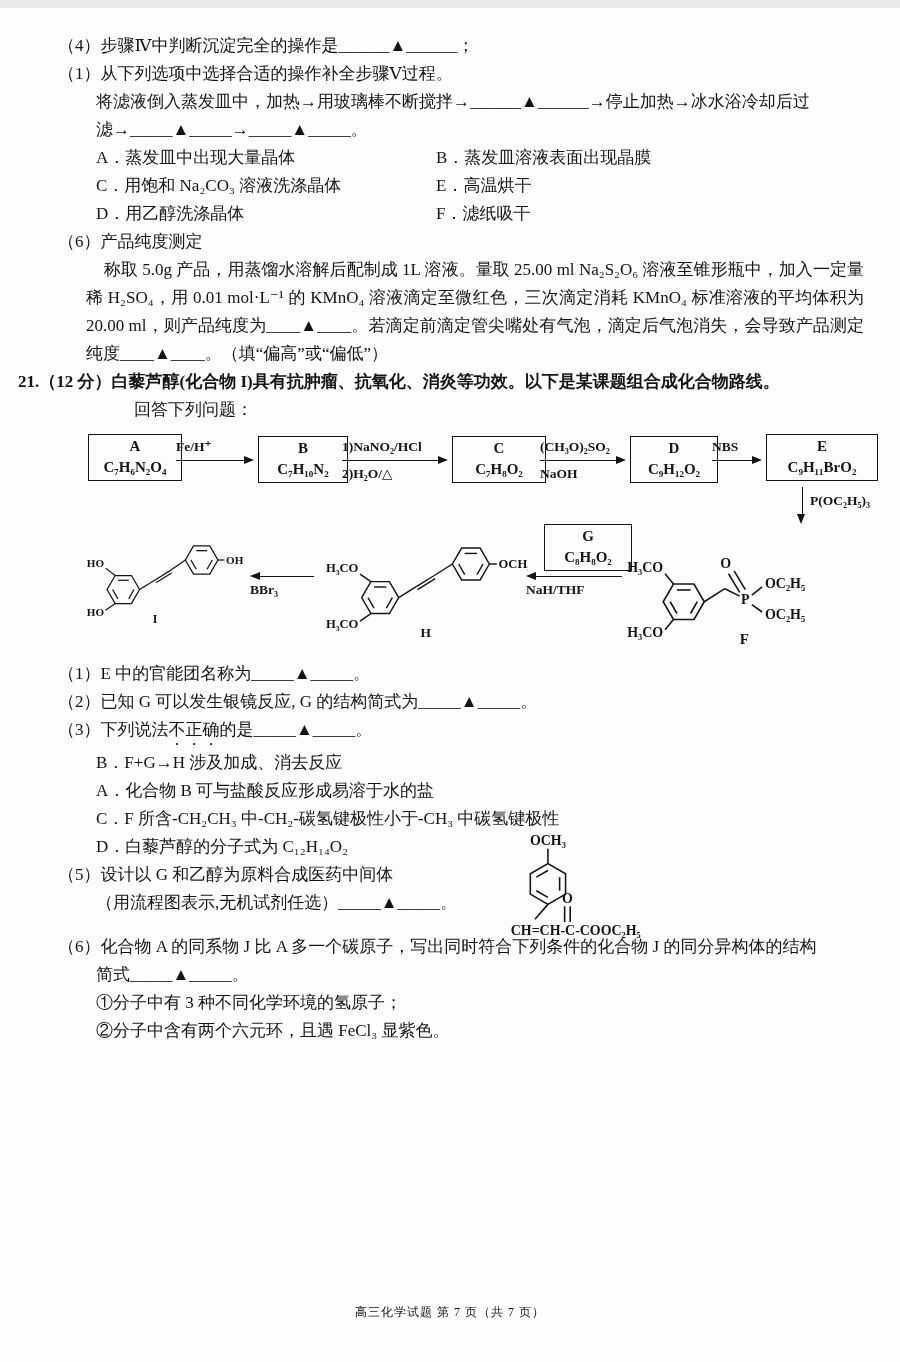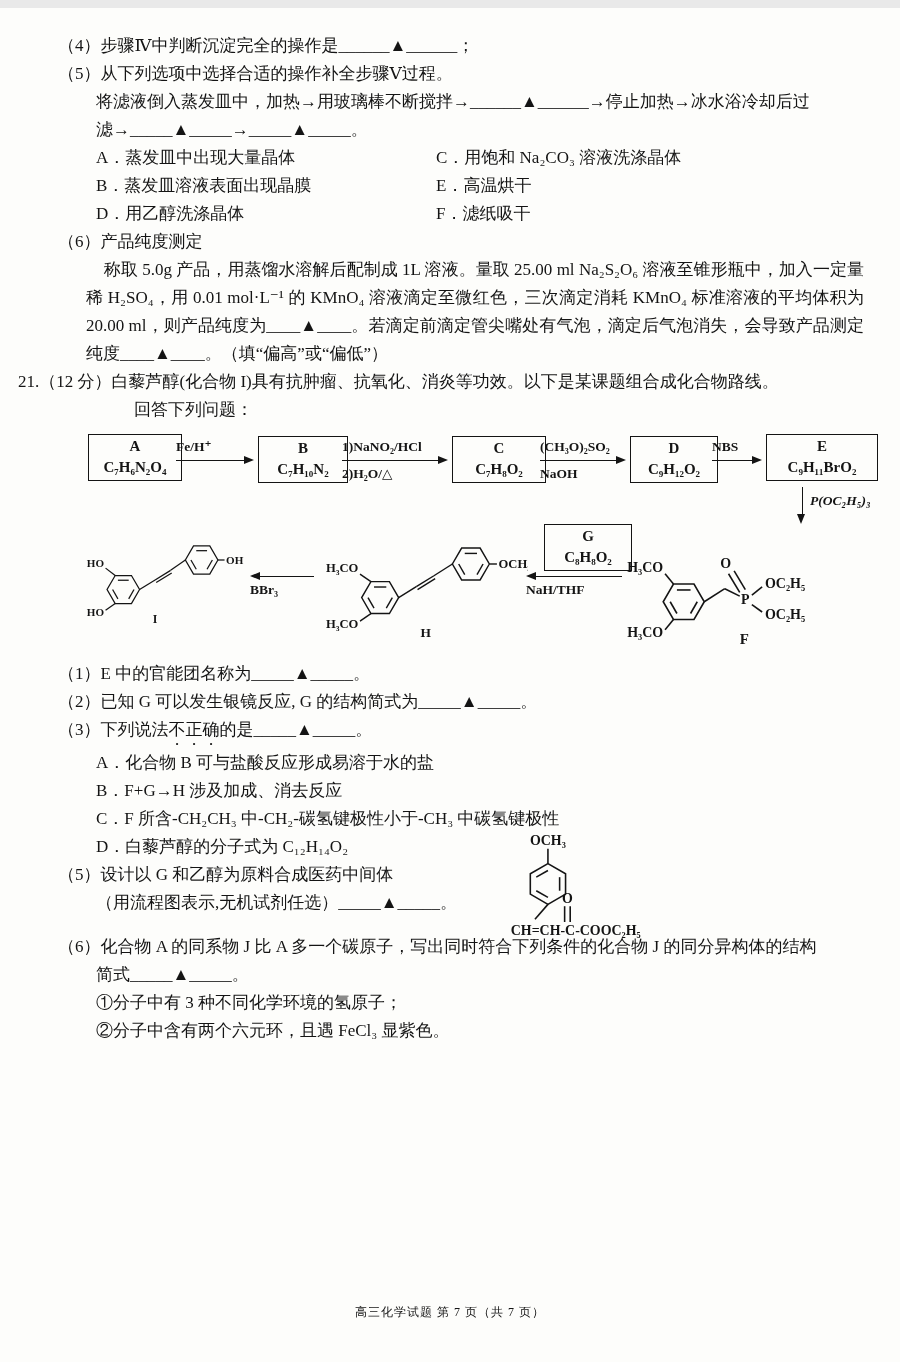--- a/index.html
+++ b/index.html
@@ -4,21 +4,21 @@
 <style>
   html,body{margin:0;padding:0;background:#e9e9e9;}
   .page{position:relative;width:900px;height:1362px;margin:8px auto;background:#fdfdfb;
         font-family:"Liberation Serif","DejaVu Serif",serif;color:#141414;font-size:17px;overflow:hidden;}
   .content{position:absolute;left:58px;top:24px;width:806px;line-height:1.64;}
   .q-line{min-height:28px;}
   .nowrap{white-space:nowrap;}
   .indent1{margin-left:38px;}
   .opt-grid{display:grid;grid-template-columns:340px auto;margin-left:38px;}
   .para{margin-left:28px;width:778px;text-align:justify;text-indent:1.05em;}
-  .qnum{margin-left:-40px;}
+  .qnum{margin-left:-40px;font-weight:bold;}
   .stem2{margin-left:76px;}
   .gap-top{margin-top:16px;}
   .emph{-webkit-text-emphasis:filled dot #141414;text-emphasis:filled dot #141414;
         -webkit-text-emphasis-position:under left;text-emphasis-position:under left;}
   
   .scheme{position:relative;height:232px;margin:2px 0 2px 0;}
   .cbox{position:absolute;border:1.7px solid #141414;background:#fdfdfb;text-align:center;
         font-weight:bold;font-size:15px;line-height:1.45;padding:1px 4px;}
   .cbox span{display:block;white-space:nowrap;}
   .arr{position:absolute;}
@@ -29,21 +29,21 @@
   .arr .head-l{position:absolute;left:0;top:calc(50% - 4px);width:0;height:0;
         border-right:10px solid #141414;border-top:4.8px solid transparent;border-bottom:4.8px solid transparent;}
   .arr .lbl{position:absolute;width:100%;text-align:left;font-weight:bold;font-size:13.5px;
         white-space:nowrap;line-height:1.2;}
   .lbl.top{bottom:calc(50% + 4px);}
   .lbl.bot{top:calc(50% + 6px);}
   .varr{position:absolute;width:0;}
   .varr .vline{position:absolute;top:0;bottom:5px;left:0;border-left:1.7px solid #141414;}
   .varr .vhead{position:absolute;bottom:-3px;left:-5px;width:0;height:0;
         border-top:10px solid #141414;border-left:4.8px solid transparent;border-right:4.8px solid transparent;}
-  .vlbl{position:absolute;font-weight:bold;font-size:13.5px;white-space:nowrap;font-style:italic;}
+  .vlbl{position:absolute;font-weight:bold;font-size:13.5px;white-space:nowrap;}
   .struct{position:absolute;}
   svg text{font-family:"Liberation Serif","DejaVu Serif",serif;font-weight:bold;fill:#141414;}
   .intermediate{position:absolute;left:425px;top:800px;}
   .footer{position:absolute;left:0;top:1296px;width:100%;text-align:center;font-size:12px;letter-spacing:1px;}
 </style>
 </head>
 <body>
 
 <svg width="0" height="0" style="position:absolute" aria-hidden="true">
   <defs>
@@ -53,27 +53,27 @@
       <line x1="-7.3" y1="12.6" x2="-14.5" y2="0"></line>
       <line x1="-7.3" y1="-12.6" x2="7.3" y2="-12.6"></line>
     </g>
   </defs>
 </svg>
 
 <div class="page">
   <div class="content">
 
     <div class="q-line">（4）步骤Ⅳ中判断沉淀完全的操作是______▲______；</div>
-    <div class="q-line">（5）从下列选项中选择合适的操作补全步骤Ⅴ过程。</div>
+    <div class="q-line">（1）从下列选项中选择合适的操作补全步骤Ⅴ过程。</div>
     <div class="q-line indent1 nowrap">将滤液倒入蒸发皿中，加热→用玻璃棒不断搅拌→______▲______→停止加热→冰水浴冷却后过</div>
     <div class="q-line indent1">滤→_____▲_____→_____▲_____。</div>
     <div class="opt-grid">
       <div class="q-line">A．蒸发皿中出现大量晶体</div>
+      <div class="q-line">B．蒸发皿溶液表面出现晶膜</div>
       <div class="q-line">C．用饱和 Na₂CO₃ 溶液洗涤晶体</div>
-      <div class="q-line">B．蒸发皿溶液表面出现晶膜</div>
       <div class="q-line">E．高温烘干</div>
       <div class="q-line">D．用乙醇洗涤晶体</div>
       <div class="q-line">F．滤纸吸干</div>
     </div>
     <div class="q-line">（6）产品纯度测定</div>
     <div class="para">称取 5.0g 产品，用蒸馏水溶解后配制成 1L 溶液。量取 25.00 ml Na₂S₂O₆ 溶液至锥形瓶中，加入一定量稀 H₂SO₄，用 0.01 mol·L⁻¹ 的 KMnO₄ 溶液滴定至微红色，三次滴定消耗 KMnO₄ 标准溶液的平均体积为 20.00 ml，则产品纯度为____▲____。若滴定前滴定管尖嘴处有气泡，滴定后气泡消失，会导致产品测定纯度____▲____。（填“偏高”或“偏低”）</div>
 
     <div class="q-line qnum nowrap">21.（12 分）白藜芦醇(化合物 I)具有抗肿瘤、抗氧化、消炎等功效。以下是某课题组合成化合物路线。</div>
     <div class="q-line stem2">回答下列问题：</div>
 
@@ -198,22 +198,22 @@
         <text x="130" y="96" font-size="15" text-anchor="middle">P</text>
         <text x="151" y="79" font-size="15">OC₂H₅</text>
         <text x="151" y="113" font-size="15">OC₂H₅</text>
         <text x="124" y="139" font-size="16">F</text>
       </svg>
     </div>
 
     <div class="q-line">（1）E 中的官能团名称为_____▲_____。</div>
     <div class="q-line">（2）已知 G 可以发生银镜反应, G 的结构简式为_____▲_____。</div>
     <div class="q-line"><span>（3）下列说法</span><span class="emph">不正确</span><span>的是_____▲_____。</span></div>
+    <div class="q-line indent1">B．F+G→H 涉及加成、消去反应</div>
     <div class="q-line indent1">A．化合物 B 可与盐酸反应形成易溶于水的盐</div>
-    <div class="q-line indent1">B．F+G→H 涉及加成、消去反应</div>
     <div class="q-line indent1">C．F 所含-CH₂CH₃ 中-CH₂-碳氢键极性小于-CH₃ 中碳氢键极性</div>
     <div class="q-line indent1">D．白藜芦醇的分子式为 C₁₂H₁₄O₂</div>
     <div class="q-line">（5）设计以 G 和乙醇为原料合成医药中间体</div>
     <div class="q-line indent1">（用流程图表示,无机试剂任选）_____▲_____。</div>
     <div class="q-line gap-top nowrap">（6）化合物 A 的同系物 J 比 A 多一个碳原子，写出同时符合下列条件的化合物 J 的同分异构体的结构</div>
     <div class="q-line indent1">简式_____▲_____。</div>
     <div class="q-line indent1">①分子中有 3 种不同化学环境的氢原子；</div>
     <div class="q-line indent1">②分子中含有两个六元环，且遇 FeCl₃ 显紫色。</div>
 
     <svg class="intermediate" width="218" viewBox="0 0 235 130">

